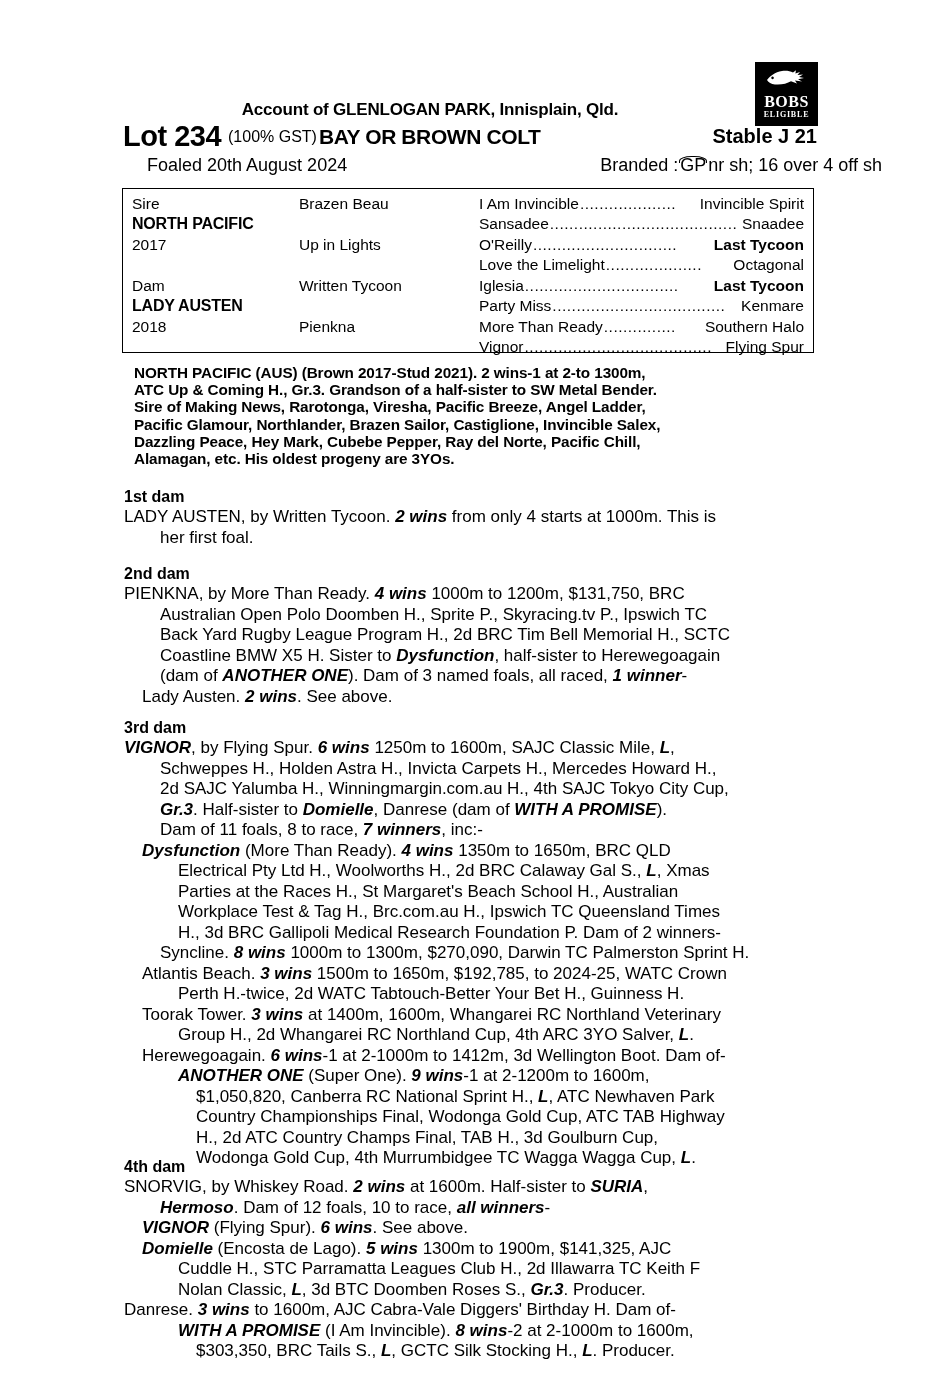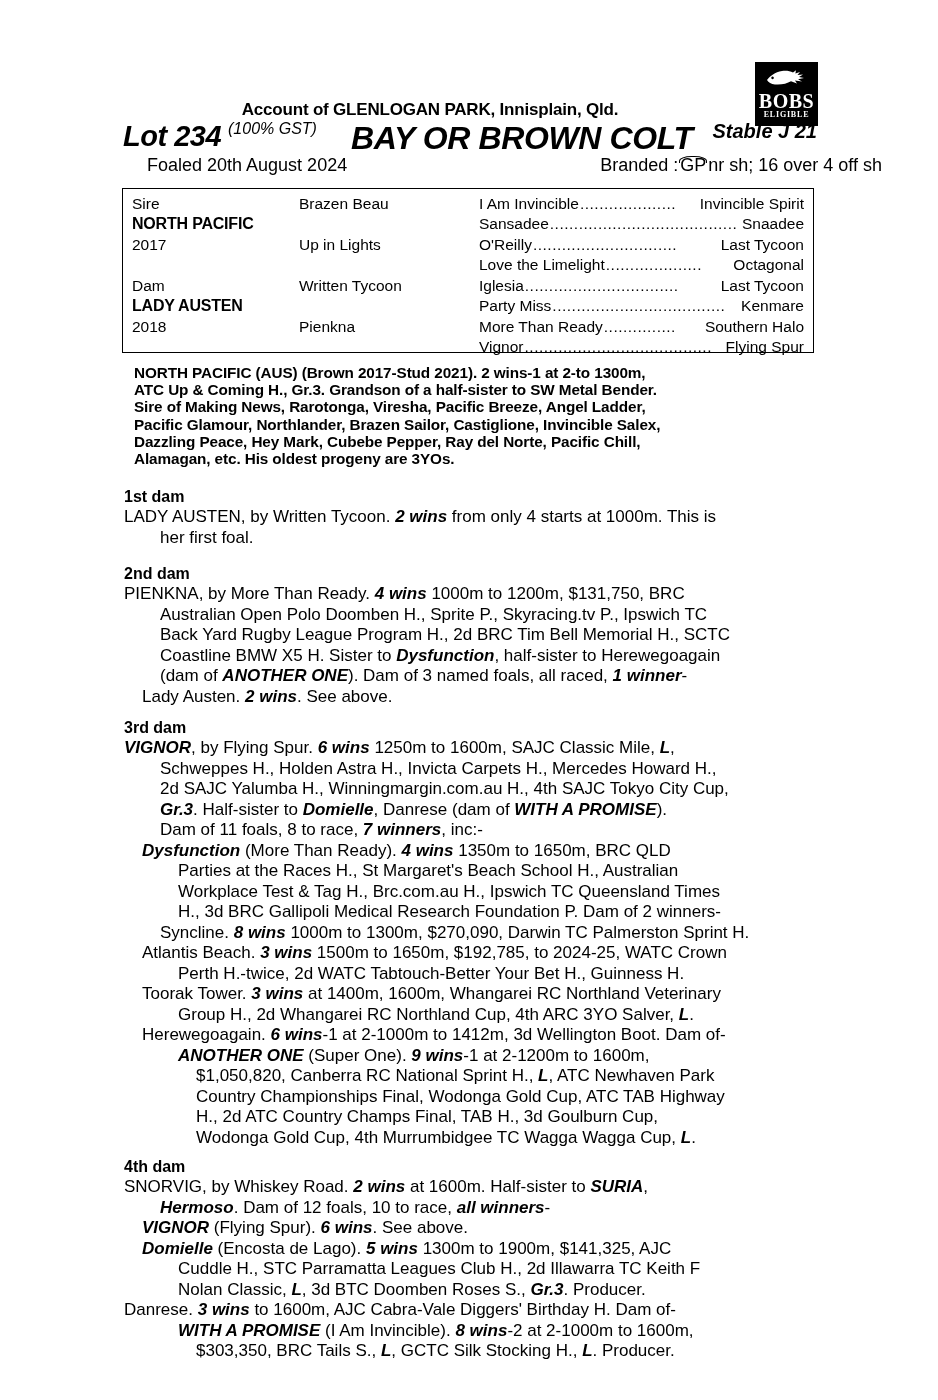--- a/index.html
+++ b/index.html
@@ -35,21 +35,21 @@
     overflow: hidden;
   }
   .bobs-horse {
     margin: 5px auto 0;
     width: 48px;
     height: 22px;
   }
   .bobs-word {
     font-family: "Liberation Serif", serif;
     font-weight: bold;
-    font-size: 20px;
+    font-size: 16px;
     line-height: 17px;
     letter-spacing: 0.5px;
   }
   .bobs-sub {
     font-family: "Liberation Serif", serif;
     font-weight: bold;
     font-size: 8px;
     line-height: 9px;
     letter-spacing: 0.8px;
   }
@@ -64,39 +64,37 @@
     font-size: 17px;
     font-weight: bold;
     letter-spacing: -0.2px;
   }
   .lot-row {
     position: absolute;
     top: 120px;
     left: 123px;
     width: 700px;
     display: flex;
-    align-items: flex-start;
-    white-space: nowrap;
-    font-style: italic;
+    align-items: center;
+    white-space: nowrap;
   }
   .lot-num {
     font-size: 29px;
     font-weight: bold;
     letter-spacing: -0.5px;
   }
   .lot-gst {
     font-size: 16px;
     margin-left: 7px;
     margin-right: 2px;
   }
   .lot-desc {
-    font-size: 32px;
+    font-size: 21px;
     font-weight: bold;
     letter-spacing: -0.4px;
-    margin-left: 32px;
   }
   .lot-stable {
     font-size: 20px;
     font-weight: bold;
     margin-left: auto;
     padding-right: 6px;
   }
   .foaled-row {
     position: absolute;
     top: 155px;
@@ -179,21 +177,21 @@
   }
   .leader-left { flex: 0 0 auto; }
   .leader-dots {
     flex: 1 1 auto;
     overflow: hidden;
     white-space: nowrap;
     letter-spacing: 0.5px;
     margin: 0 1px;
   }
   .leader-right { flex: 0 0 auto; }
-  .leader-right.bold { font-weight: normal; }
+  .leader-right.bold { font-weight: bold; }
 
   
   .sire-desc {
     position: absolute;
     top: 364px;
     left: 134px;
     width: 680px;
     font-size: 15.3px;
     font-weight: bold;
     line-height: 17.2px;
@@ -364,20 +362,21 @@
   <div class="section" style="top:719px">
     <div class="dam-head">3rd dam</div>
     <div class="para">
       <span><b class="n">VIGNOR</b><span>, by Flying Spur. </span><b class="n">6 wins</b><span> 1250m to 1600m, SAJC Classic Mile, </span><b class="n">L</b><span>,</span></span>
       <span class="ind1">Schweppes H., Holden Astra H., Invicta Carpets H., Mercedes Howard H.,</span>
       <span class="ind1">2d SAJC Yalumba H., Winningmargin.com.au H., 4th SAJC Tokyo City Cup,</span>
       <span class="ind1"><b class="n">Gr.3</b><span>. Half-sister to </span><b class="n">Domielle</b><span>, Danrese (dam of </span><b class="n">WITH A PROMISE</b><span>).</span></span>
       <span class="ind1 last"><span>Dam of 11 foals, 8 to race, </span><b class="n">7 winners</b><span>, inc:-</span></span>
 
       <span class="ind2"><b class="n">Dysfunction</b><span> (More Than Ready). </span><b class="n">4 wins</b><span> 1350m to 1650m, BRC QLD</span></span>
+      <span class="ind3"><span>Electrical Pty Ltd H., Woolworths H., 2d BRC Calaway Gal S., </span><b class="n">L</b><span>, Xmas</span></span>
       <span class="ind3">Parties at the Races H., St Margaret's Beach School H., Australian</span>
       <span class="ind3">Workplace Test &amp; Tag H., Brc.com.au H., Ipswich TC Queensland Times</span>
       <span class="ind3 last">H., 3d BRC Gallipoli Medical Research Foundation P. Dam of 2 winners-</span>
 
       <span class="ind1 last"><span>Syncline. </span><b class="n">8 wins</b><span> 1000m to 1300m, $270,090, Darwin TC Palmerston Sprint H.</span></span>
 
       <span class="ind2"><span>Atlantis Beach. </span><b class="n">3 wins</b><span> 1500m to 1650m, $192,785, to 2024-25, WATC Crown</span></span>
       <span class="ind3 last">Perth H.-twice, 2d WATC Tabtouch-Better Your Bet H., Guinness H.</span>
 
       <span class="ind2"><span>Toorak Tower. </span><b class="n">3 wins</b><span> at 1400m, 1600m, Whangarei RC Northland Veterinary</span></span>

